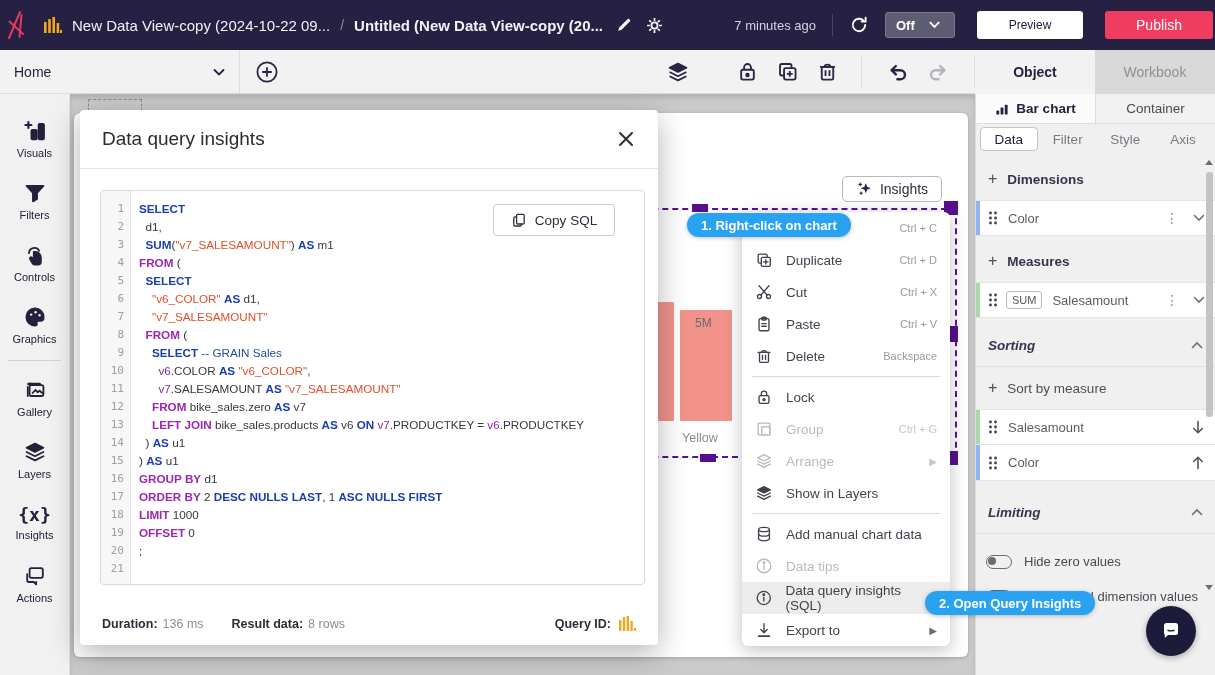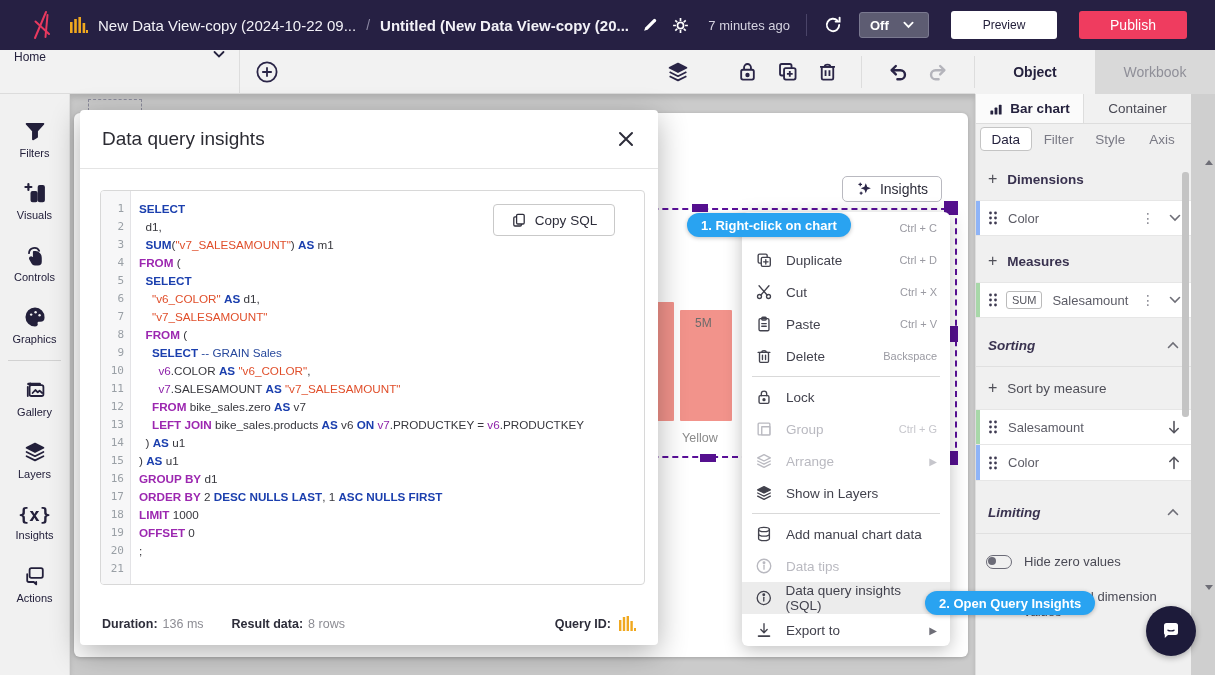--- a/index.html
+++ b/index.html
@@ -1,34 +1,34 @@
 <!DOCTYPE html>
 <html><head>
 <meta charset="utf-8">
 <style>
   html,body{margin:0;padding:0;background:#fff;}
   *{box-sizing:border-box;font-family:"Liberation Sans",sans-serif;}
   #root{position:relative;width:1215px;height:675px;overflow:hidden;background:#cfcfcf;}
   svg{display:block;}
 
   
-  #topbar{position:absolute;left:0;top:0;width:1215px;height:50px;background:#262043;display:flex;align-items:center;padding:0 28px;}
+  #topbar{position:absolute;left:0;top:0;width:1215px;height:50px;background:#262043;display:flex;align-items:center;padding:0 2px;}
   #topbar .ttl{color:#f2f1f7;font-size:15px;white-space:nowrap;}
   #topbar .ttl.bold{font-weight:bold;}
   #topbar .slash{color:#8b87a3;margin:0 10px;font-size:14px;}
   .tb-icon{color:#fff;margin-left:12px;cursor:pointer;}
   .saved{color:#d5d3e0;font-size:13px;}
   .vdiv{width:1px;height:22px;background:#4a4468;margin:0 16px;}
   .off-btn{background:#5d5c72;border:1px solid #7a7990;border-radius:3px;color:#fff;font-size:13px;font-weight:bold;height:26px;display:flex;align-items:center;padding:0 10px;gap:14px;cursor:pointer;}
   .preview-btn{background:#fff;color:#23203b;border-radius:3px;font-size:12px;height:28px;width:106px;display:flex;align-items:center;justify-content:center;margin-left:22px;cursor:pointer;}
   .publish-btn{background:#ef3c5f;color:#fff;border-radius:3px;font-size:14px;height:28px;width:108px;display:flex;align-items:center;justify-content:center;margin-left:22px;cursor:pointer;}
 
   
   #toolbar{position:absolute;left:0;top:50px;width:1215px;height:44px;background:#f2f2f2;border-bottom:1px solid #dcdcdc;}
-  #home{position:absolute;left:0;top:0;width:240px;height:44px;border-right:1px solid #ddd;display:flex;align-items:flex-start;padding:0 14px;cursor:pointer;color:#25223e;font-size:12px;}
+  #home{position:absolute;left:0;top:0;width:240px;height:44px;border-right:1px solid #ddd;display:flex;align-items:center;padding:10px 14px;cursor:pointer;color:#25223e;font-size:14px;}
   #home .chev{margin-left:auto;color:#25223e;}
   .tool-ic{position:absolute;top:10px;width:24px;height:24px;color:#2a2547;cursor:pointer;}
   .tool-ic.dis{color:#b4b4bb;cursor:default;}
   .tdiv{position:absolute;top:6px;width:1px;height:32px;background:#ddd;}
   #tab-object{position:absolute;left:975px;top:0;width:120px;height:44px;display:flex;align-items:center;justify-content:center;font-size:14px;font-weight:bold;color:#25223e;background:#f2f2f2;cursor:pointer;}
   #tab-workbook{position:absolute;left:1095px;top:0;width:120px;height:44px;display:flex;align-items:center;justify-content:center;font-size:14px;color:#8f8f98;background:#d9d9d9;cursor:pointer;}
 
   
   #sidebar{position:absolute;left:0;top:94px;width:70px;height:581px;background:#f1f1f1;border-right:1px solid #e2e2e2;padding-top:14px;}
   .sb-item{height:62px;display:flex;flex-direction:column;align-items:center;justify-content:center;gap:4px;cursor:pointer;color:#23203b;}
@@ -73,21 +73,21 @@
   .c-cm{color:#27489c;}
   .c-al{color:#8e24aa;}
   .c-tx{color:#37373d;}
   #copysql{position:absolute;left:413px;top:94px;width:122px;height:32px;background:#fff;border:1px solid #c9c9c9;border-radius:4px;display:flex;align-items:center;justify-content:center;gap:8px;font-size:13.5px;color:#2d2d3a;cursor:pointer;z-index:2;}
   #modal-ft{position:absolute;left:0;bottom:14px;width:100%;display:flex;align-items:center;padding:0 22px;font-size:12.5px;}
   #modal-ft b{color:#2d2d3a;}
   #modal-ft .v{color:#8d8d94;margin-left:5px;}
   #modal-ft .grp{display:flex;align-items:center;}
 
   
-  #inspector{position:absolute;left:975px;top:94px;width:216px;height:581px;background:#f0f0f0;border-left:1px solid #ddd;}
+  #inspector{position:absolute;left:975px;top:94px;width:240px;height:581px;background:#f0f0f0;border-left:1px solid #ddd;}
   #obj-tabs{height:30px;display:flex;border-bottom:1px solid #ddd;}
   #obj-tabs .ot{flex:1;display:flex;align-items:center;justify-content:center;gap:7px;font-size:13.5px;cursor:pointer;}
   #obj-tabs .ot.active{background:#fbfbfb;font-weight:bold;color:#25223e;}
   #obj-tabs .ot.idle{background:#f1f1f1;color:#4a4a55;border-left:1px solid #ddd;}
   #sub-tabs{height:30px;display:flex;align-items:center;padding:0 4px;gap:2px;}
   .st{flex:1;height:24px;display:flex;align-items:center;justify-content:center;font-size:13.5px;color:#7a7a85;cursor:pointer;border-radius:4px;}
   .st.active{background:#fff;border:1px solid #c4c4c4;color:#25223e;}
   .sec-add{height:26px;display:flex;align-items:center;gap:10px;padding:0 12px;margin-top:12px;cursor:pointer;}
   .sec-add .plus{font-size:16px;color:#4f4f58;}
   .sec-add .bl{font-size:13.5px;font-weight:bold;color:#39324f;}
@@ -233,31 +233,31 @@
         </svg>
     </span>
     <span class="tdiv" style="left:974px;"></span>
     <div id="tab-object">Object</div>
     <div id="tab-workbook">Workbook</div>
   </div>
 
   <div id="sidebar">
       <div class="sb-item">
         <svg width="24" height="24" viewBox="0 0 20 20" fill="none" stroke="currentColor" stroke-width="1.5" stroke-linecap="round" stroke-linejoin="round">
-          <path d="M3 4h14l-5.3 6v5l-3.4 2v-7z" fill="currentColor"></path>
-        </svg>
-        <span class="lbl">Filters</span>
-      </div>
-      <div class="sb-item">
-        <svg width="24" height="24" viewBox="0 0 20 20" fill="none" stroke="currentColor" stroke-width="1.5" stroke-linecap="round" stroke-linejoin="round">
           <path d="M4.5 2.5v5M2 5h5" stroke-width="1.8"></path>
           <rect x="7" y="9" width="4.5" height="8" rx="1" fill="currentColor"></rect>
           <rect x="13" y="4" width="4.5" height="13" rx="1" fill="currentColor"></rect>
         </svg>
         <span class="lbl">Visuals</span>
+      </div>
+      <div class="sb-item">
+        <svg width="24" height="24" viewBox="0 0 20 20" fill="none" stroke="currentColor" stroke-width="1.5" stroke-linecap="round" stroke-linejoin="round">
+          <path d="M3 4h14l-5.3 6v5l-3.4 2v-7z" fill="currentColor"></path>
+        </svg>
+        <span class="lbl">Filters</span>
       </div>
       <div class="sb-item">
         <svg width="24" height="24" viewBox="0 0 20 20" fill="none" stroke="currentColor" stroke-width="1.5" stroke-linecap="round" stroke-linejoin="round">
           <path d="M13.5 6.5A4.5 4.5 0 0 0 5 8.5"></path>
           <path d="M9 7.5v5.5l-1.6-1c-.9-.6-2 .4-1.5 1.3l1.9 3.5c.4.8 1.2 1.2 2.1 1.2h2.6c1.3 0 2.4-1.1 2.4-2.4v-3.2c0-2.7-1.9-4.9-4.3-4.9z" fill="currentColor"></path>
         </svg>
         <span class="lbl">Controls</span>
       </div>
       <div class="sb-item">
         <svg width="24" height="24" viewBox="0 0 20 20" fill="none" stroke="currentColor" stroke-width="1.5" stroke-linecap="round" stroke-linejoin="round">

